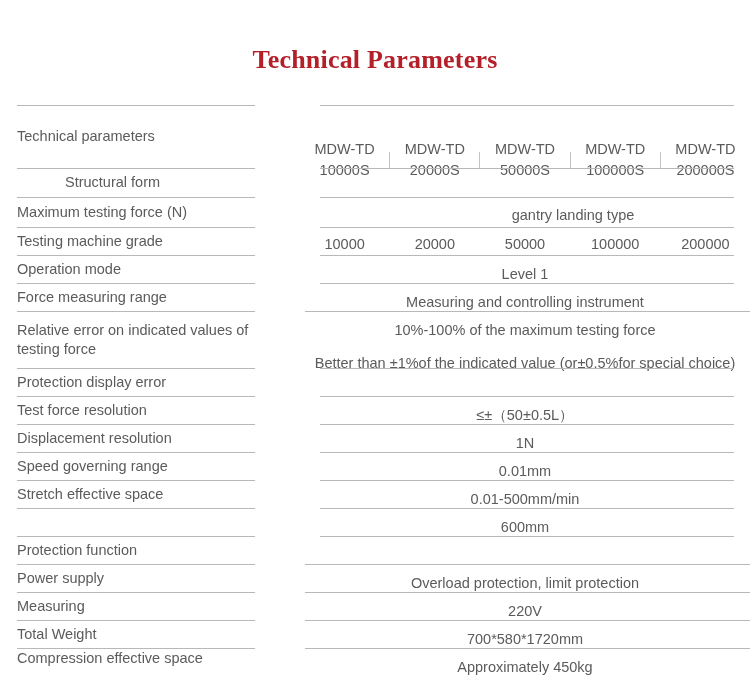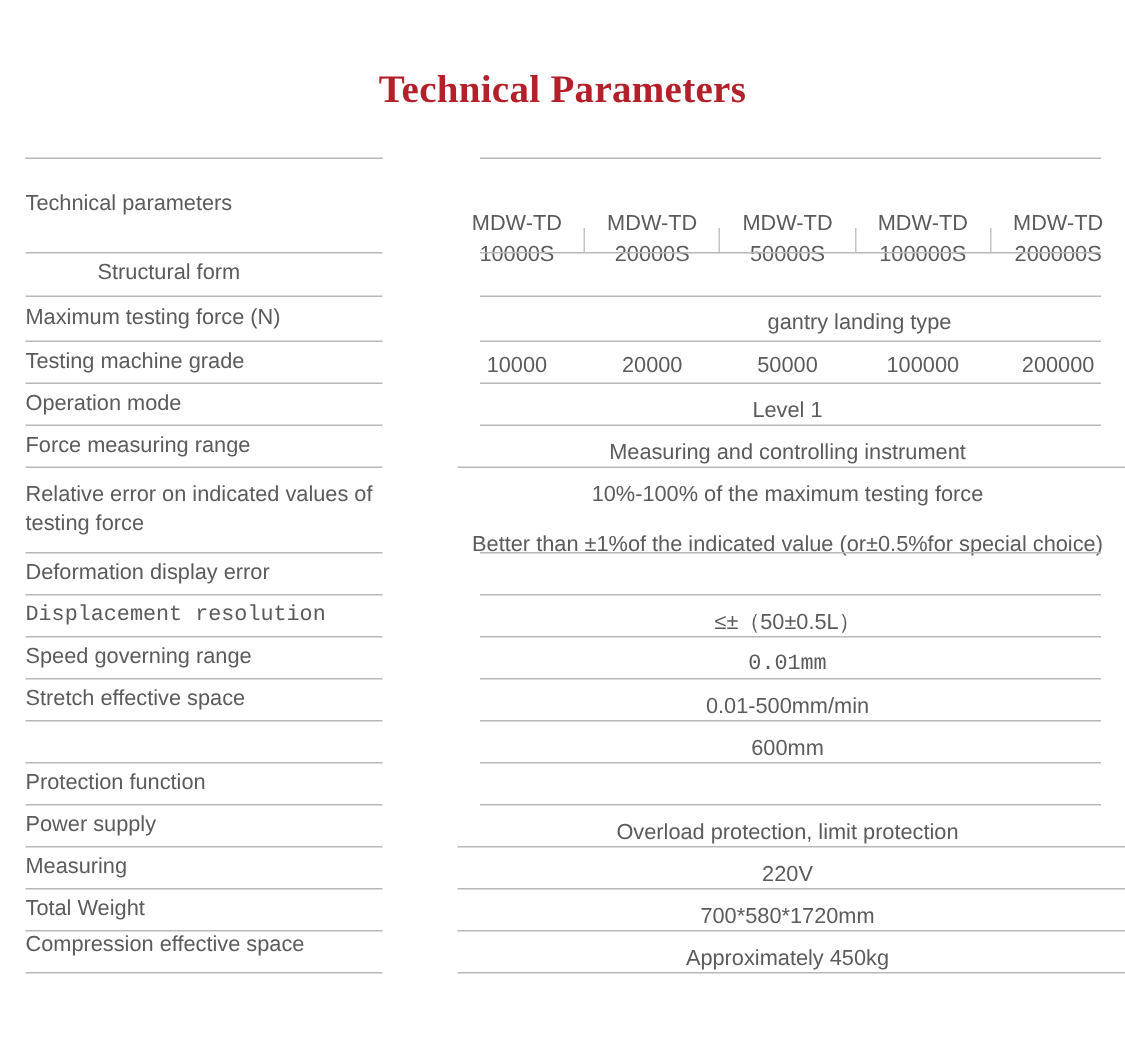--- a/index.html
+++ b/index.html
@@ -241,35 +241,43 @@
     <div class="value-cell" style="padding-left:5px;padding-right:5px;">
       <span class="merged">Better than ±1%of the indicated value (or±0.5%for special choice)</span>
     </div>
   </div>
 
   <div class="rule left" style="top:263px;"></div>
   <div class="rule right" style="top:263px;"></div>
 
   <div class="spec-row" style="height:28px;">
     <div class="label-cell">
-      <div class="label-inner">Deformation display error</div>
+      <div class="label-inner">Protection display error</div>
     </div>
     <div class="value-cell">
       <span class="merged">≤±（50±0.5L）</span>
     </div>
   </div>
 
   <div class="rule left" style="top:291px;"></div>
   <div class="rule right" style="top:291px;"></div>
 
+  <div class="spec-row" style="height:28px;">
+    <div class="label-cell">
+      <div class="label-inner">Test force resolution</div>
+    </div>
+    <div class="value-cell">
+      <span class="merged">1N</span>
+    </div>
+  </div>
 
   <div class="rule left" style="top:319px;"></div>
   <div class="rule right" style="top:319px;"></div>
 
-  <div class="spec-row" style="height:28px;font-family:Liberation Mono, monospace;">
+  <div class="spec-row" style="height:28px;">
     <div class="label-cell">
       <div class="label-inner">Displacement resolution</div>
     </div>
     <div class="value-cell">
       <span class="merged">0.01mm</span>
     </div>
   </div>
 
   <div class="rule left" style="top:347px;"></div>
   <div class="rule right" style="top:347px;"></div>

